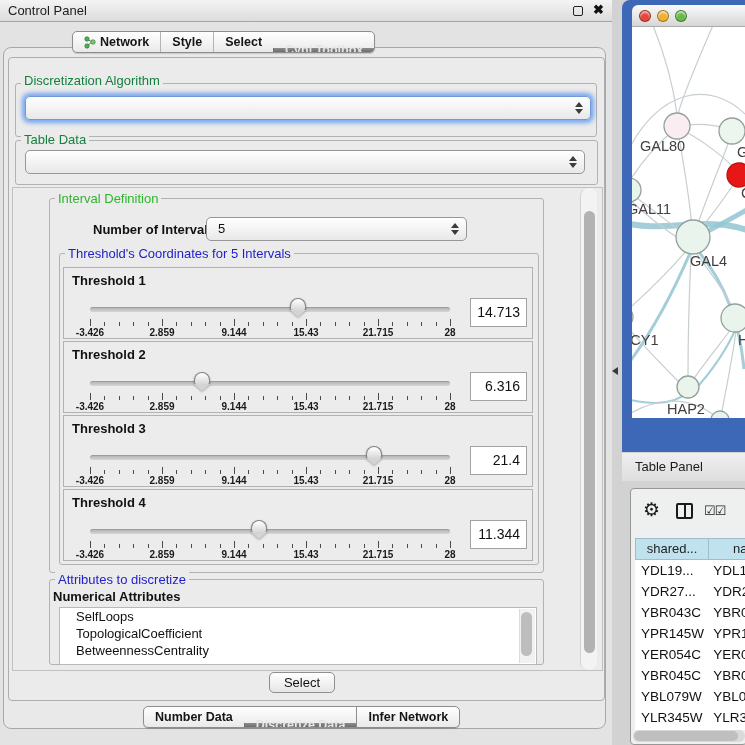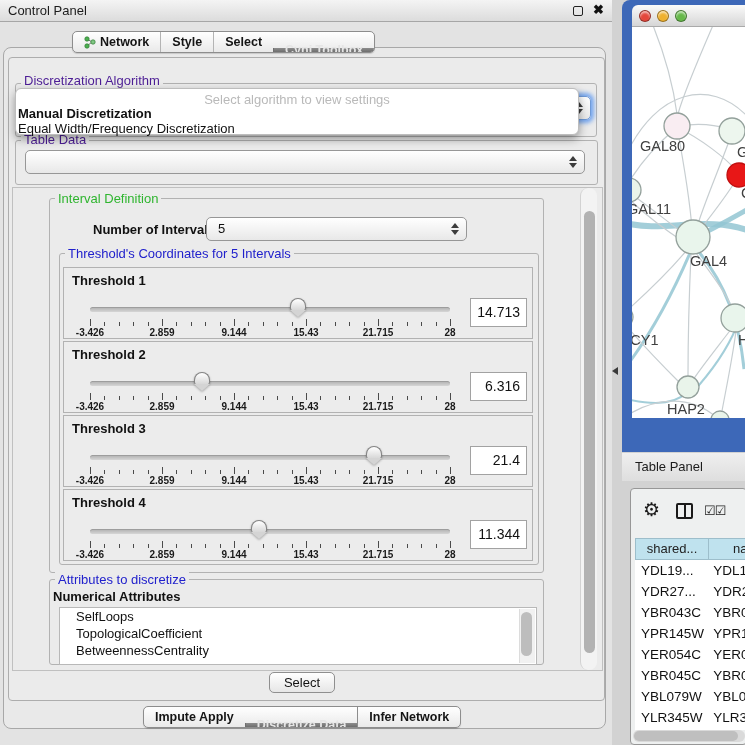--- a/index.html
+++ b/index.html
@@ -24,21 +24,21 @@
   .seg.sep{border-left:1px solid #b4b4b4;}
   .seg.dark{background:linear-gradient(#8d8d8d,#6e6e6e);color:#e5e5e5;border-left:1px solid #6f6f6f;margin-top:16px;}
   .seg.after-dark{border-left:1px solid #8d8d8d;}
   .net-ico{width:12px;height:13px;display:inline-block;}
 
   .content{position:absolute;left:8px;top:57px;width:597px;height:644px;border:1px solid #adadad;
     border-radius:4px;background:#ebebeb;z-index:2;}
 
   .groupbox{position:absolute;border:1px solid #b2b2b2;border-radius:3px;}
   .legend{position:absolute;font-size:13px;background:#ebebeb;padding:0 3px;white-space:nowrap;z-index:2;}
-  .legend.dark{color:#4c1d95;}
+  .legend.dark{color:#15803d;}
   .legend.green{color:#2fb52f;}
   .legend.blue{color:#2121cc;}
 
   .combo{position:absolute;height:24px;border:1px solid #979797;border-radius:5px;
     background:linear-gradient(#ffffff,#e8e8e8);font-size:13px;color:#111;line-height:22px;padding-left:11px;}
   .combo .spin{position:absolute;right:7px;top:4px;width:8px;height:14px;}
   .combo .spin::before{content:"";position:absolute;left:0;top:1px;border-left:4px solid transparent;border-right:4px solid transparent;border-bottom:5px solid #3c3c3c;}
   .combo .spin::after{content:"";position:absolute;left:0;bottom:1px;border-left:4px solid transparent;border-right:4px solid transparent;border-top:5px solid #3c3c3c;}
   .combo.focused{box-shadow:0 0 4px 2.5px rgba(90,150,240,.8);border-color:#6f9ad8;}
 
@@ -149,25 +149,20 @@
     </div>
 
     <div class="content">
 
       <div class="groupbox" style="left:6px;top:25px;width:582px;height:54px;"></div>
       <div class="legend dark" style="left:12px;top:15px;">Discretization Algorithm</div>
       <div class="combo focused" style="left:16px;top:38px;width:566px;">
         <span class="spin"></span>
       </div>
 
-      <div class="popup" style="left:6px;top:30px;width:564px;height:47px;">
-        <div class="prompt">Select algorithm to view settings</div>
-        <div class="opt bold" style="top:17px;">Manual Discretization</div>
-        <div class="opt" style="top:32px;">Equal Width/Frequency Discretization</div>
-      </div>
 
       <div class="groupbox" style="left:6px;top:82px;width:583px;height:45px;"></div>
       <div class="legend dark" style="left:12px;top:74px;">Table Data</div>
       <div class="combo" style="left:16px;top:92px;width:560px;">
         <span class="spin"></span>
       </div>
 
       <div class="viewport" style="left:3px;top:129px;width:591px;height:484px;"></div>
       <div class="vscroll-track" style="left:571px;top:130px;height:482px;">
         <div class="vscroll-thumb" style="left:3px;top:23px;height:442px;"></div>
@@ -377,21 +372,21 @@
         <div class="list-scroll-track">
           <div class="list-scroll-thumb"></div>
         </div>
       </div>
 
       <div class="apply-btn" style="left:260px;top:614px;">Select</div>
     </div>
 
     <div class="seg-bar" style="left:143px;top:706px;">
       <div class="seg">
-          <span>Impute Apply</span>
+          <span>Number Data</span>
         </div>
       <div class="seg dark">
           <span>Discretize Data</span>
         </div>
       <div class="seg after-dark">
           <span>Infer Network</span>
         </div>
     </div>
   </div>
 

